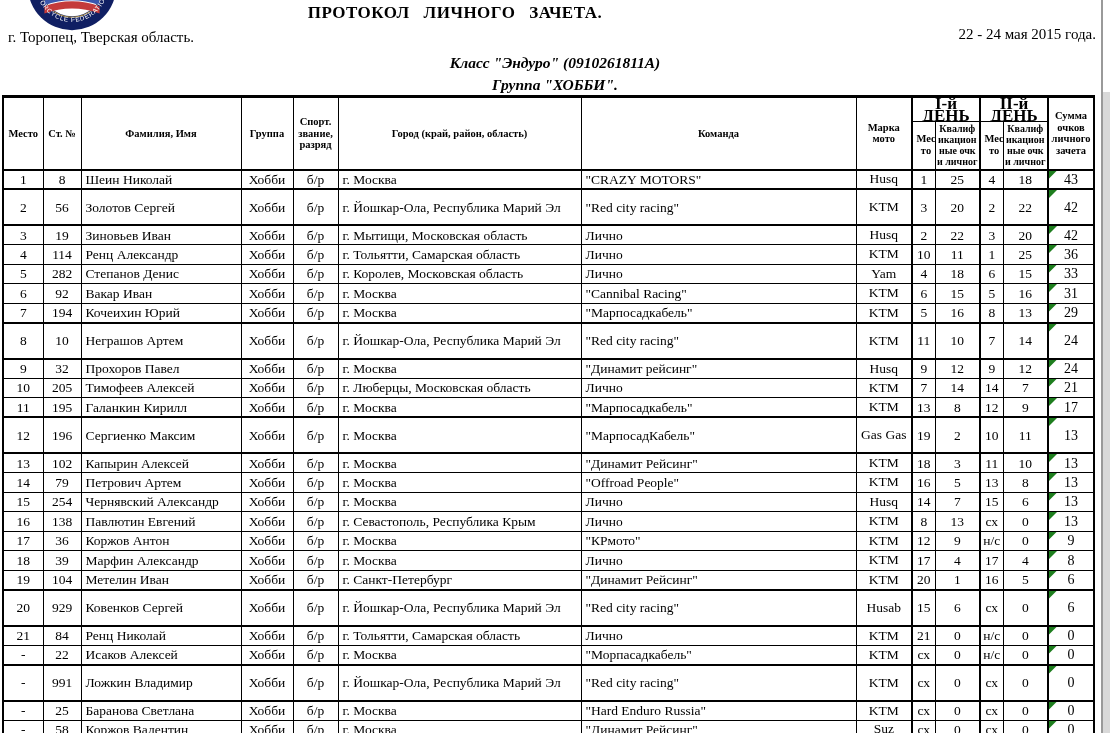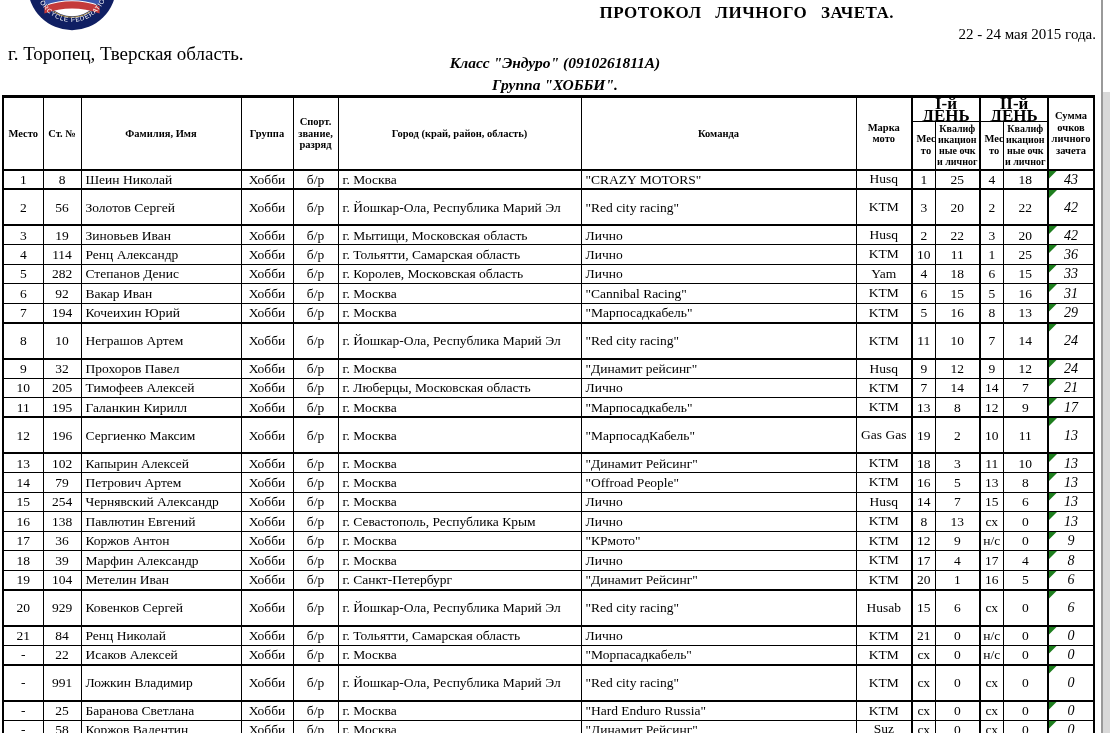--- a/index.html
+++ b/index.html
@@ -5,25 +5,25 @@
   * { margin:0; padding:0; box-sizing:border-box; }
   html,body { background:#888; }
   .page {
     position:relative; width:1110px; height:733px;
     background:#fff; overflow:hidden;
     font-family:"Liberation Serif","DejaVu Serif",serif;
     color:#000;
   }
   
   .doc-title {
-    position:absolute; top:3px; left:0; width:894px;
-    text-align:right; font-weight:bold; font-size:17px;
+    position:absolute; top:3px; left:8px; width:894px;
+    text-align:center; font-weight:bold; font-size:17px;
     word-spacing:9px; letter-spacing:0.5px;
   }
-  .loc { position:absolute; top:43px; left:8px; font-size:19px; }
+  .loc { position:absolute; top:29px; left:8px; font-size:15px; }
   .date { position:absolute; top:26px; right:14px; font-size:15px; }
   .class-line {
     position:absolute; top:54px; left:0; width:1110px; text-align:center;
     font-weight:bold; font-style:italic; font-size:15.5px;
   }
   .group-line {
     position:absolute; top:76px; left:0; width:1110px; text-align:center;
     font-weight:bold; font-style:italic; font-size:15.5px;
   }
   .logo { position:absolute; left:26px; top:-63px; width:92px; height:98px; }
@@ -57,21 +57,21 @@
   }
   td {
     font-size:13.5px; vertical-align:middle; padding:0 2px;
     height:19.5px; line-height:15px;
   }
   tr.tall td { height:36px; border-top-width:2px; border-bottom-width:2px; }
   td.c { text-align:center; }
   td.l { text-align:left; padding-left:4px; white-space:nowrap; }
   td.moto { line-height:14px; }
   .bl2 { border-left-width:2px !important; }
-  td.total { position:relative; font-size:14px;font-style:italic; }
+  td.total { position:relative; font-size:14px; }
   .tri {
     position:absolute; top:0; left:0; width:8px; height:8px;
     background:#1e7e1e; clip-path:polygon(0 0,100% 0,0 100%);
   }
 </style>
 </head>
 <body>
 
 <div class="page">
 

